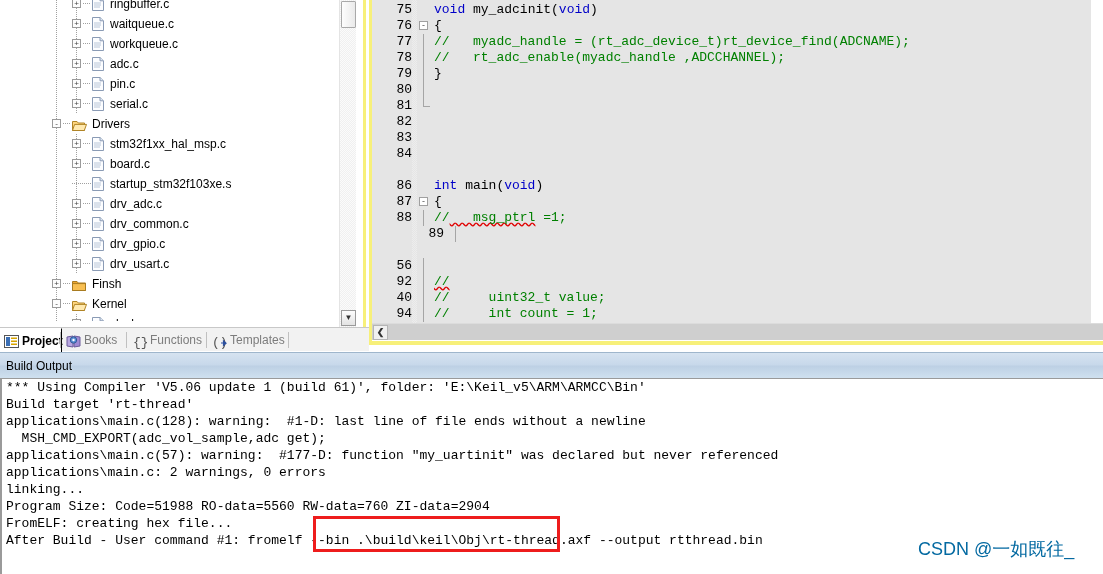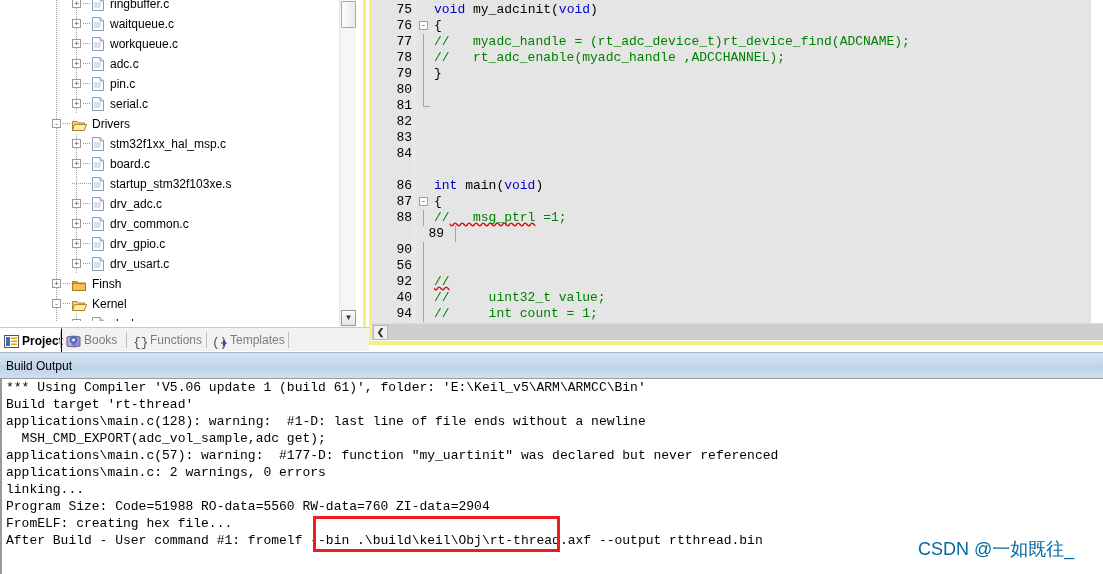--- a/index.html
+++ b/index.html
@@ -511,21 +511,20 @@
         <div class="code-line" style="top: 66px; position: absolute; left: 0px; right: 0px;"><span class="lnum">79</span><span class="fold-col"><span class="fold-line"></span></span><span class="ctext"><span class="pl">}</span></span></div>
         <div class="code-line" style="top: 82px; position: absolute; left: 0px; right: 0px;"><span class="lnum">80</span><span class="fold-col"><span class="fold-line"></span></span><span class="ctext"></span></div>
         <div class="code-line" style="top: 98px; position: absolute; left: 0px; right: 0px;"><span class="lnum">81</span><span class="fold-col"><span class="fold-end"></span></span><span class="ctext"></span></div>
         <div class="code-line" style="top: 114px; position: absolute; left: 0px; right: 0px;"><span class="lnum">82</span><span class="fold-col"></span></div>
         <div class="code-line" style="top: 130px; position: absolute; left: 0px; right: 0px;"><span class="lnum">83</span><span class="fold-col"></span><span class="ctext"></span></div>
         <div class="code-line" style="top: 146px; position: absolute; left: 0px; right: 0px;"><span class="lnum">84</span><span class="fold-col"></span><span class="ctext"></span></div>
         <div class="code-line" style="top: 178px; position: absolute; left: 0px; right: 0px;"><span class="lnum">86</span><span class="fold-col"></span><span class="ctext"><span class="kw">int</span><span class="pl"> main(</span><span class="kw">void</span><span class="pl">)</span></span></div>
         <div class="code-line" style="top: 194px; position: absolute; left: 0px; right: 0px;"><span class="lnum">87</span><span class="fold-col"><span class="fold-box">-</span></span><span class="ctext"><span class="pl">{</span></span></div>
         <div class="code-line" style="top: 210px; position: absolute; left: 0px; right: 0px;"><span class="lnum">88</span><span class="fold-col"><span class="fold-line"></span></span><span class="ctext"><span class="cm">//</span><span class="cm squiggle">   msg_ptrl</span><span class="cm"> =1;</span></span></div>
         <div class="code-line" style="top: 226px; position: absolute; left: 0px; right: 0px; margin-left: 32px;"><span class="lnum">89</span><span class="fold-col"><span class="fold-line"></span></span><span class="ctext"></span></div>
-        <div class="code-line" style="top: 242px; position: absolute; left: 0px; right: 0px;"><span class="lnum">90</span><span class="fold-col"><span class="fold-line"></span></span><span class="ctext"></span></div>
         <div class="code-line" style="top: 258px; position: absolute; left: 0px; right: 0px;"><span class="lnum">56</span><span class="fold-col"><span class="fold-line"></span></span><span class="ctext"></span></div>
         <div class="code-line" style="top: 274px; position: absolute; left: 0px; right: 0px;"><span class="lnum">92</span><span class="fold-col"><span class="fold-line"></span></span><span class="ctext"><span class="cm squiggle">//</span></span></div>
         <div class="code-line" style="top: 290px; position: absolute; left: 0px; right: 0px;"><span class="lnum">40</span><span class="fold-col"><span class="fold-line"></span></span><span class="ctext"><span class="cm">//     uint32_t value;</span></span></div>
         <div class="code-line" style="top: 306px; position: absolute; left: 0px; right: 0px;"><span class="lnum">94</span><span class="fold-col"><span class="fold-line"></span></span><span class="ctext"><span class="cm">//     int count = 1;</span></span></div>
       </div>
     <div id="editor-hscroll">
       <div id="hs-left">❮</div>
     </div>
     <div id="editor-bottom-yellow"></div>
     <div id="editor-bottom-gray"></div>

